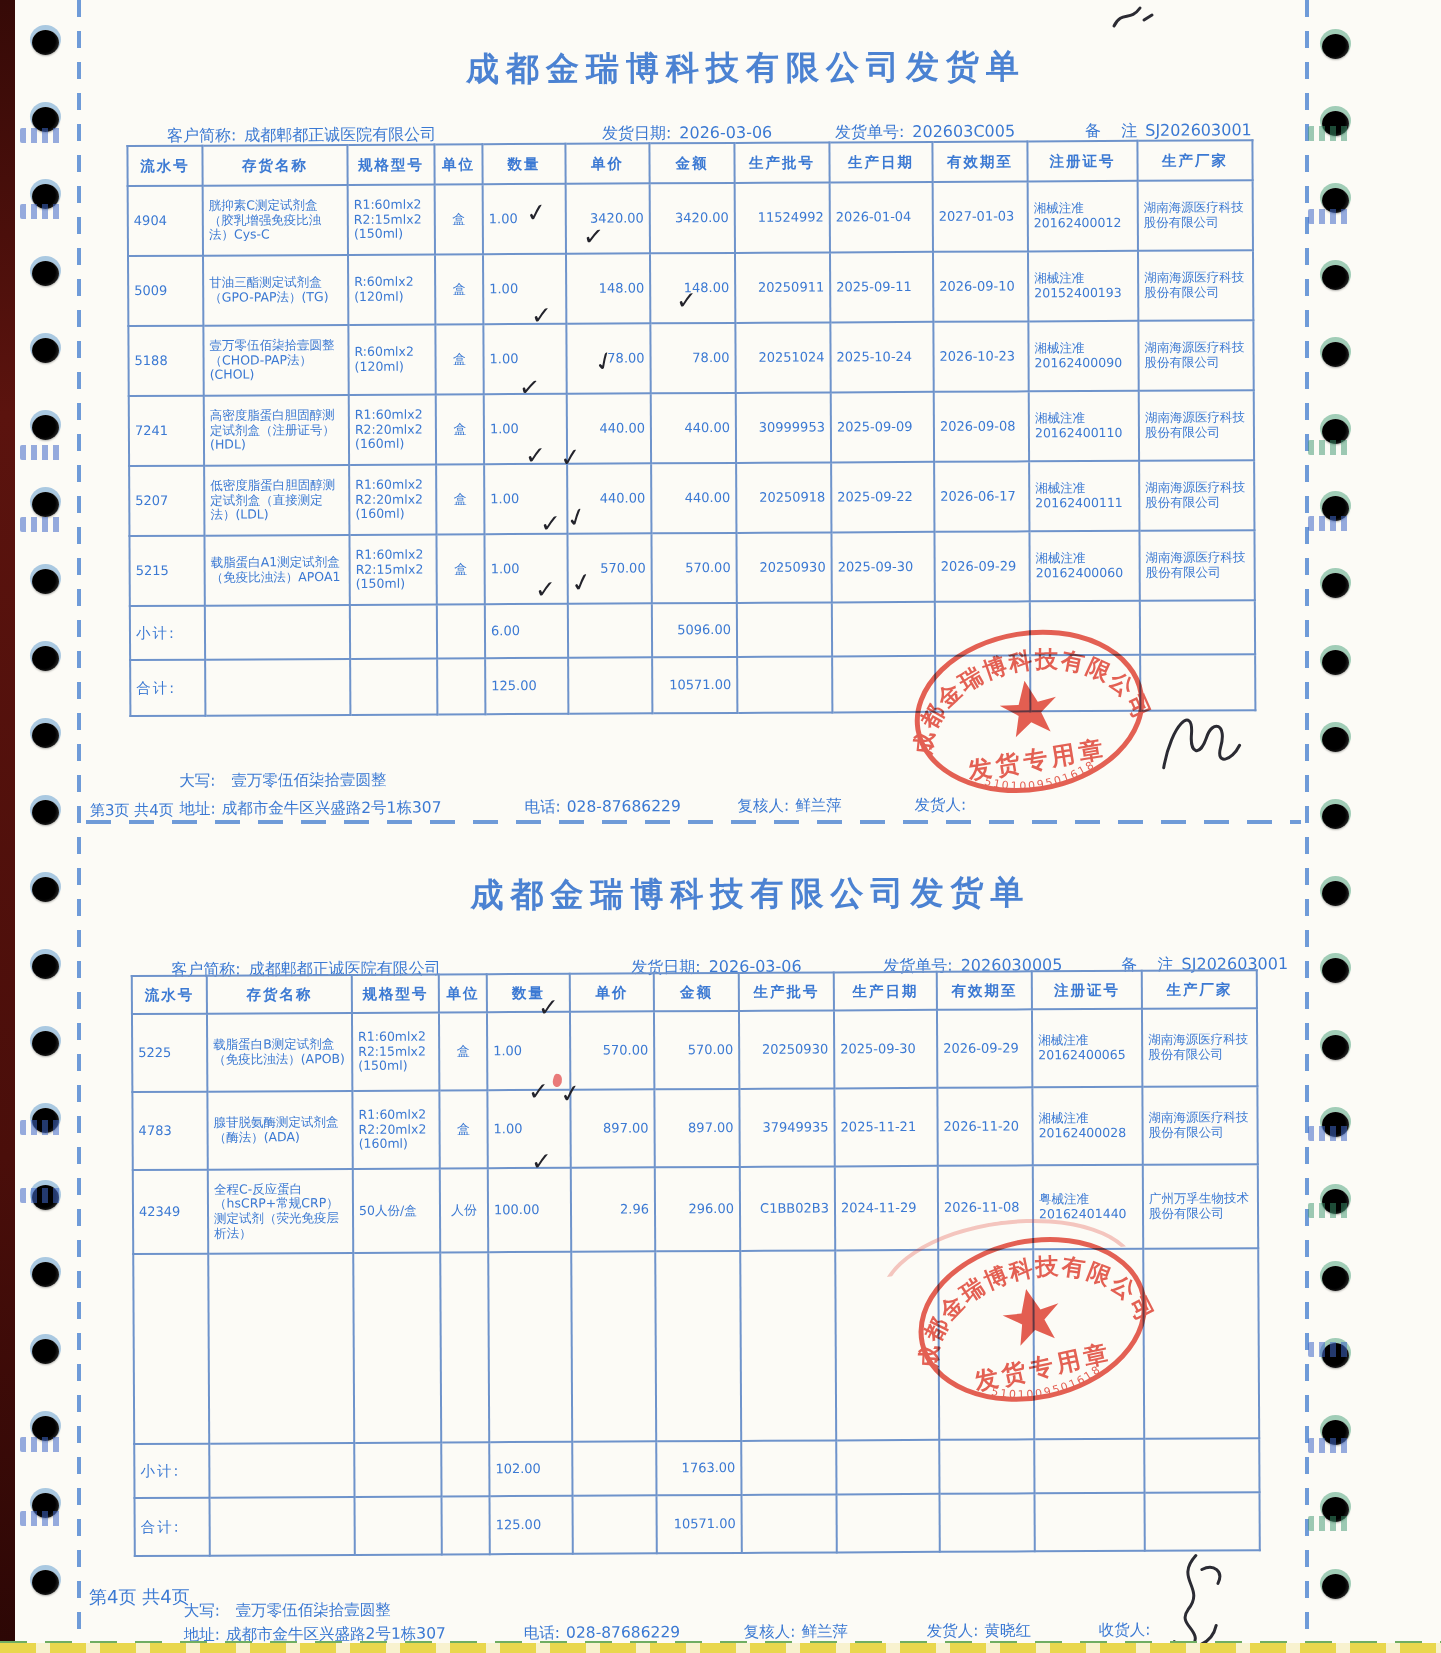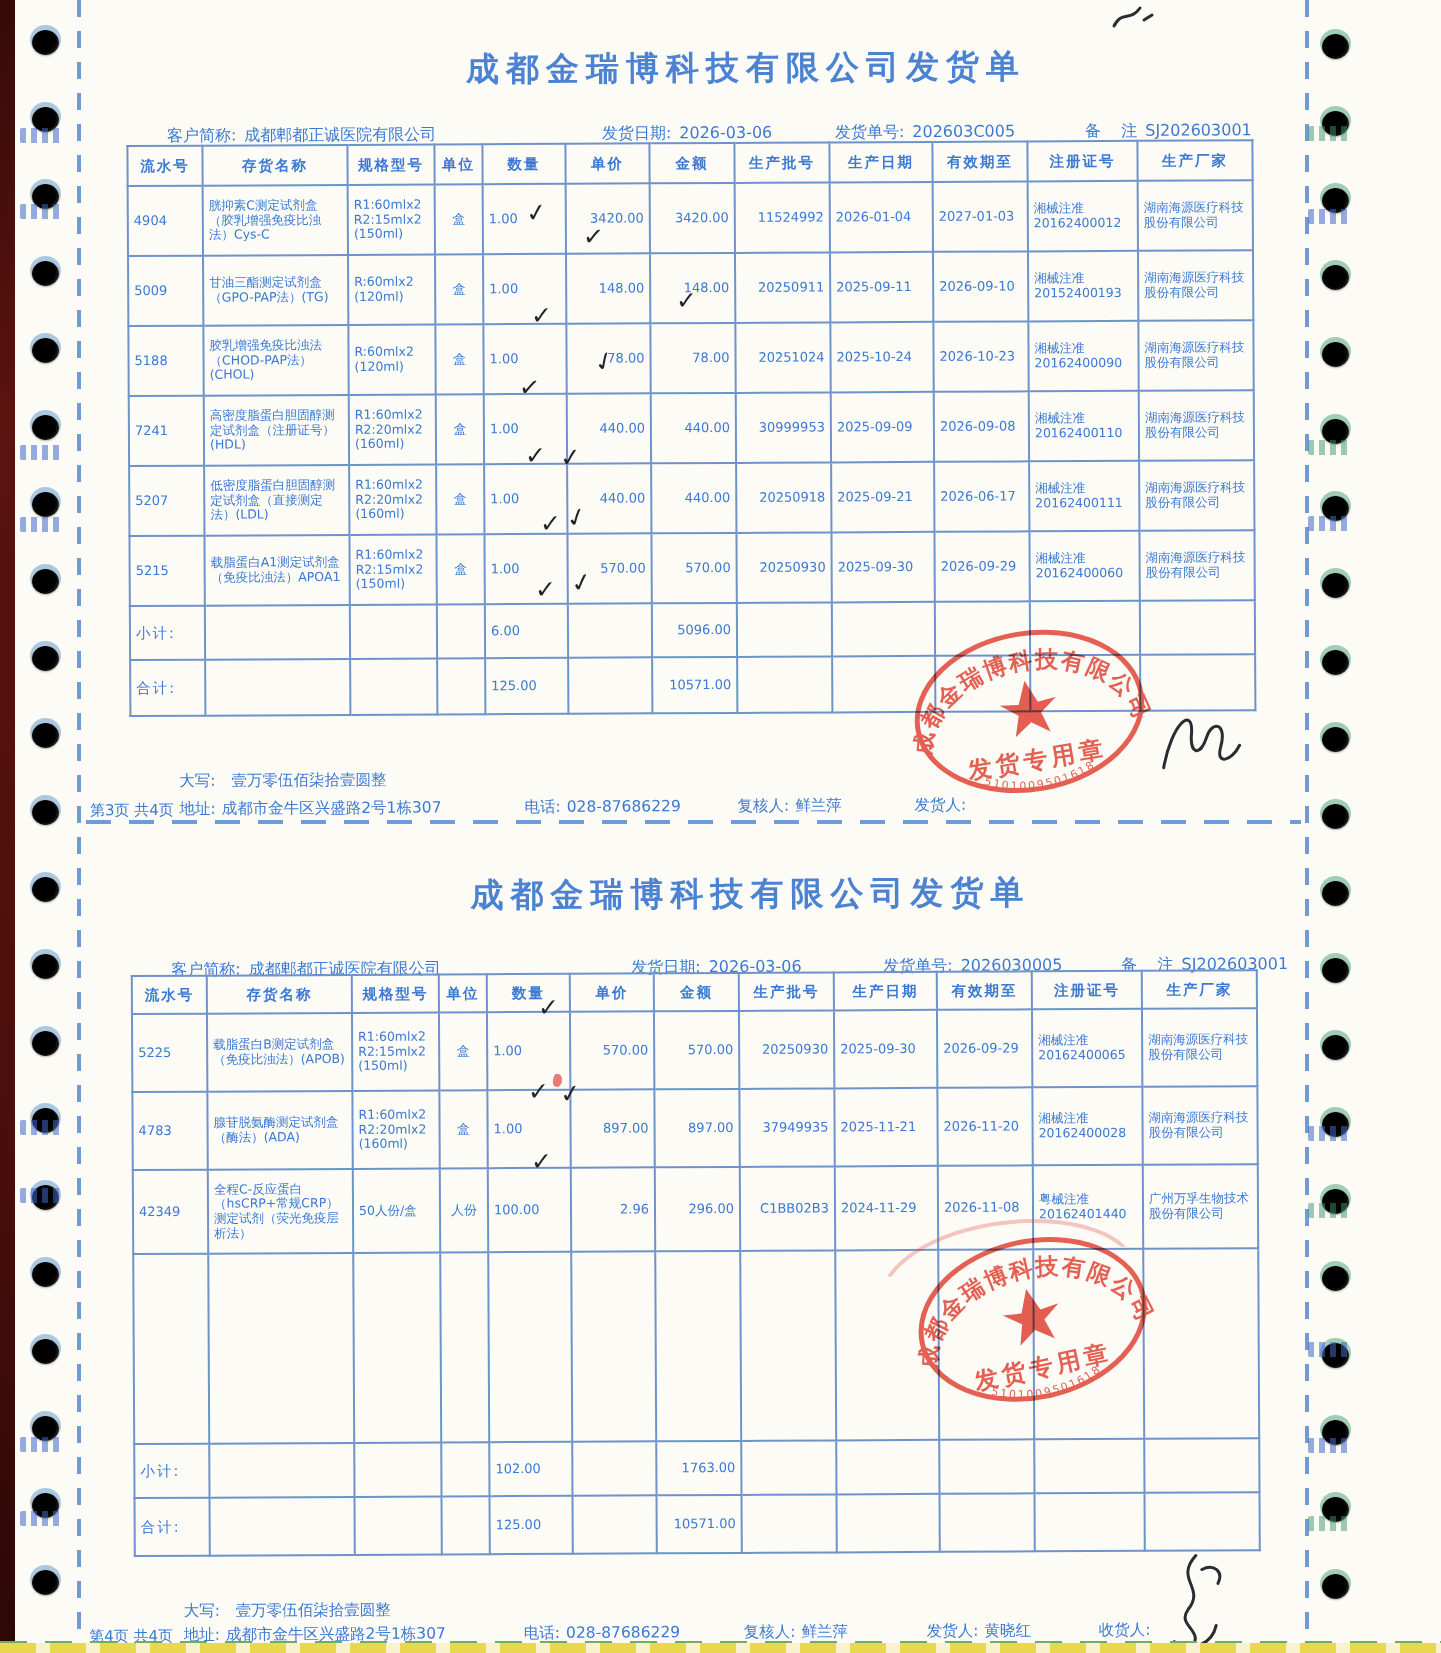--- a/index.html
+++ b/index.html
@@ -206,21 +206,21 @@
             <td class="ar c-amount">148.00</td>
             <td class="ar c-batch">20250911</td>
             <td class="al c-prod_date">2025-09-11</td>
             <td class="al c-expiry">2026-09-10</td>
             <td class="al c-cert">湘械注准
 20152400193</td>
             <td class="al c-mfr">湖南海源医疗科技股份有限公司</td>
           </tr>
           <tr style="height: 70px;">
             <td class="al c-sn">5188</td>
-            <td class="al c-name">胶乳增强免疫比浊法（CHOD-PAP法）(CHOL)</td>
+            <td class="al c-name">壹万零伍佰柒拾壹圆整（CHOD-PAP法）(CHOL)</td>
             <td class="al c-spec">R:60mlx2
 (120ml)</td>
             <td class="ac c-unit">盒</td>
             <td class="al c-qty">1.00</td>
             <td class="ar c-price">78.00</td>
             <td class="ar c-amount">78.00</td>
             <td class="ar c-batch">20251024</td>
             <td class="al c-prod_date">2025-10-24</td>
             <td class="al c-expiry">2026-10-23</td>
             <td class="al c-cert">湘械注准
@@ -248,21 +248,21 @@
             <td class="al c-sn">5207</td>
             <td class="al c-name">低密度脂蛋白胆固醇测定试剂盒（直接测定法）(LDL)</td>
             <td class="al c-spec">R1:60mlx2
 R2:20mlx2
 (160ml)</td>
             <td class="ac c-unit">盒</td>
             <td class="al c-qty">1.00</td>
             <td class="ar c-price">440.00</td>
             <td class="ar c-amount">440.00</td>
             <td class="ar c-batch">20250918</td>
-            <td class="al c-prod_date">2025-09-21</td>
+            <td class="al c-prod_date">2025-09-22</td>
             <td class="al c-expiry">2026-06-17</td>
             <td class="al c-cert">湘械注准
 20162400111</td>
             <td class="al c-mfr">湖南海源医疗科技股份有限公司</td>
           </tr>
           <tr style="height: 70px;">
             <td class="al c-sn">5215</td>
             <td class="al c-name">载脂蛋白A1测定试剂盒（免疫比浊法）APOA1</td>
             <td class="al c-spec">R1:60mlx2
 R2:15mlx2
@@ -498,21 +498,21 @@
     </div>
     <div class="foot" style="left:710px;top:1604px">
       <span class="lab">复核人:</span><span>鲜兰萍</span>
     </div>
     <div class="foot" style="left:893px;top:1604px">
       <span class="lab">发货人:</span><span>黄晓红</span>
     </div>
     <div class="foot" style="left:1065px;top:1604px">
       <span class="lab">收货人:</span><span></span>
     </div>
-    <div class="foot" style="left:85px;top:1624px;font-size:15px">第4页 共4页</div>
+    <div class="foot" style="left:85px;top:1582px;font-size:18px">第4页 共4页</div>
 
     <div class="ghost-arc" style="left:878px;top:1222px;transform:rotate(-7deg)"></div>
 
     <svg class="stamp" viewBox="0 0 250 185" style="left:905px;top:1228px;transform:rotate(-12deg)">
       <defs>
         <path id="arcT2" d="M 22,122 A 103,72 0 1 1 228,122" fill="none"></path>
         <path id="arcB2" d="M 52,147 A 92,60 0 0 0 198,147" fill="none"></path>
       </defs>
       <ellipse cx="125" cy="93" rx="113" ry="78"></ellipse>
       <text class="st-co"><textPath href="#arcT2" startOffset="50%" text-anchor="middle">成都金瑞博科技有限公司</textPath></text>

